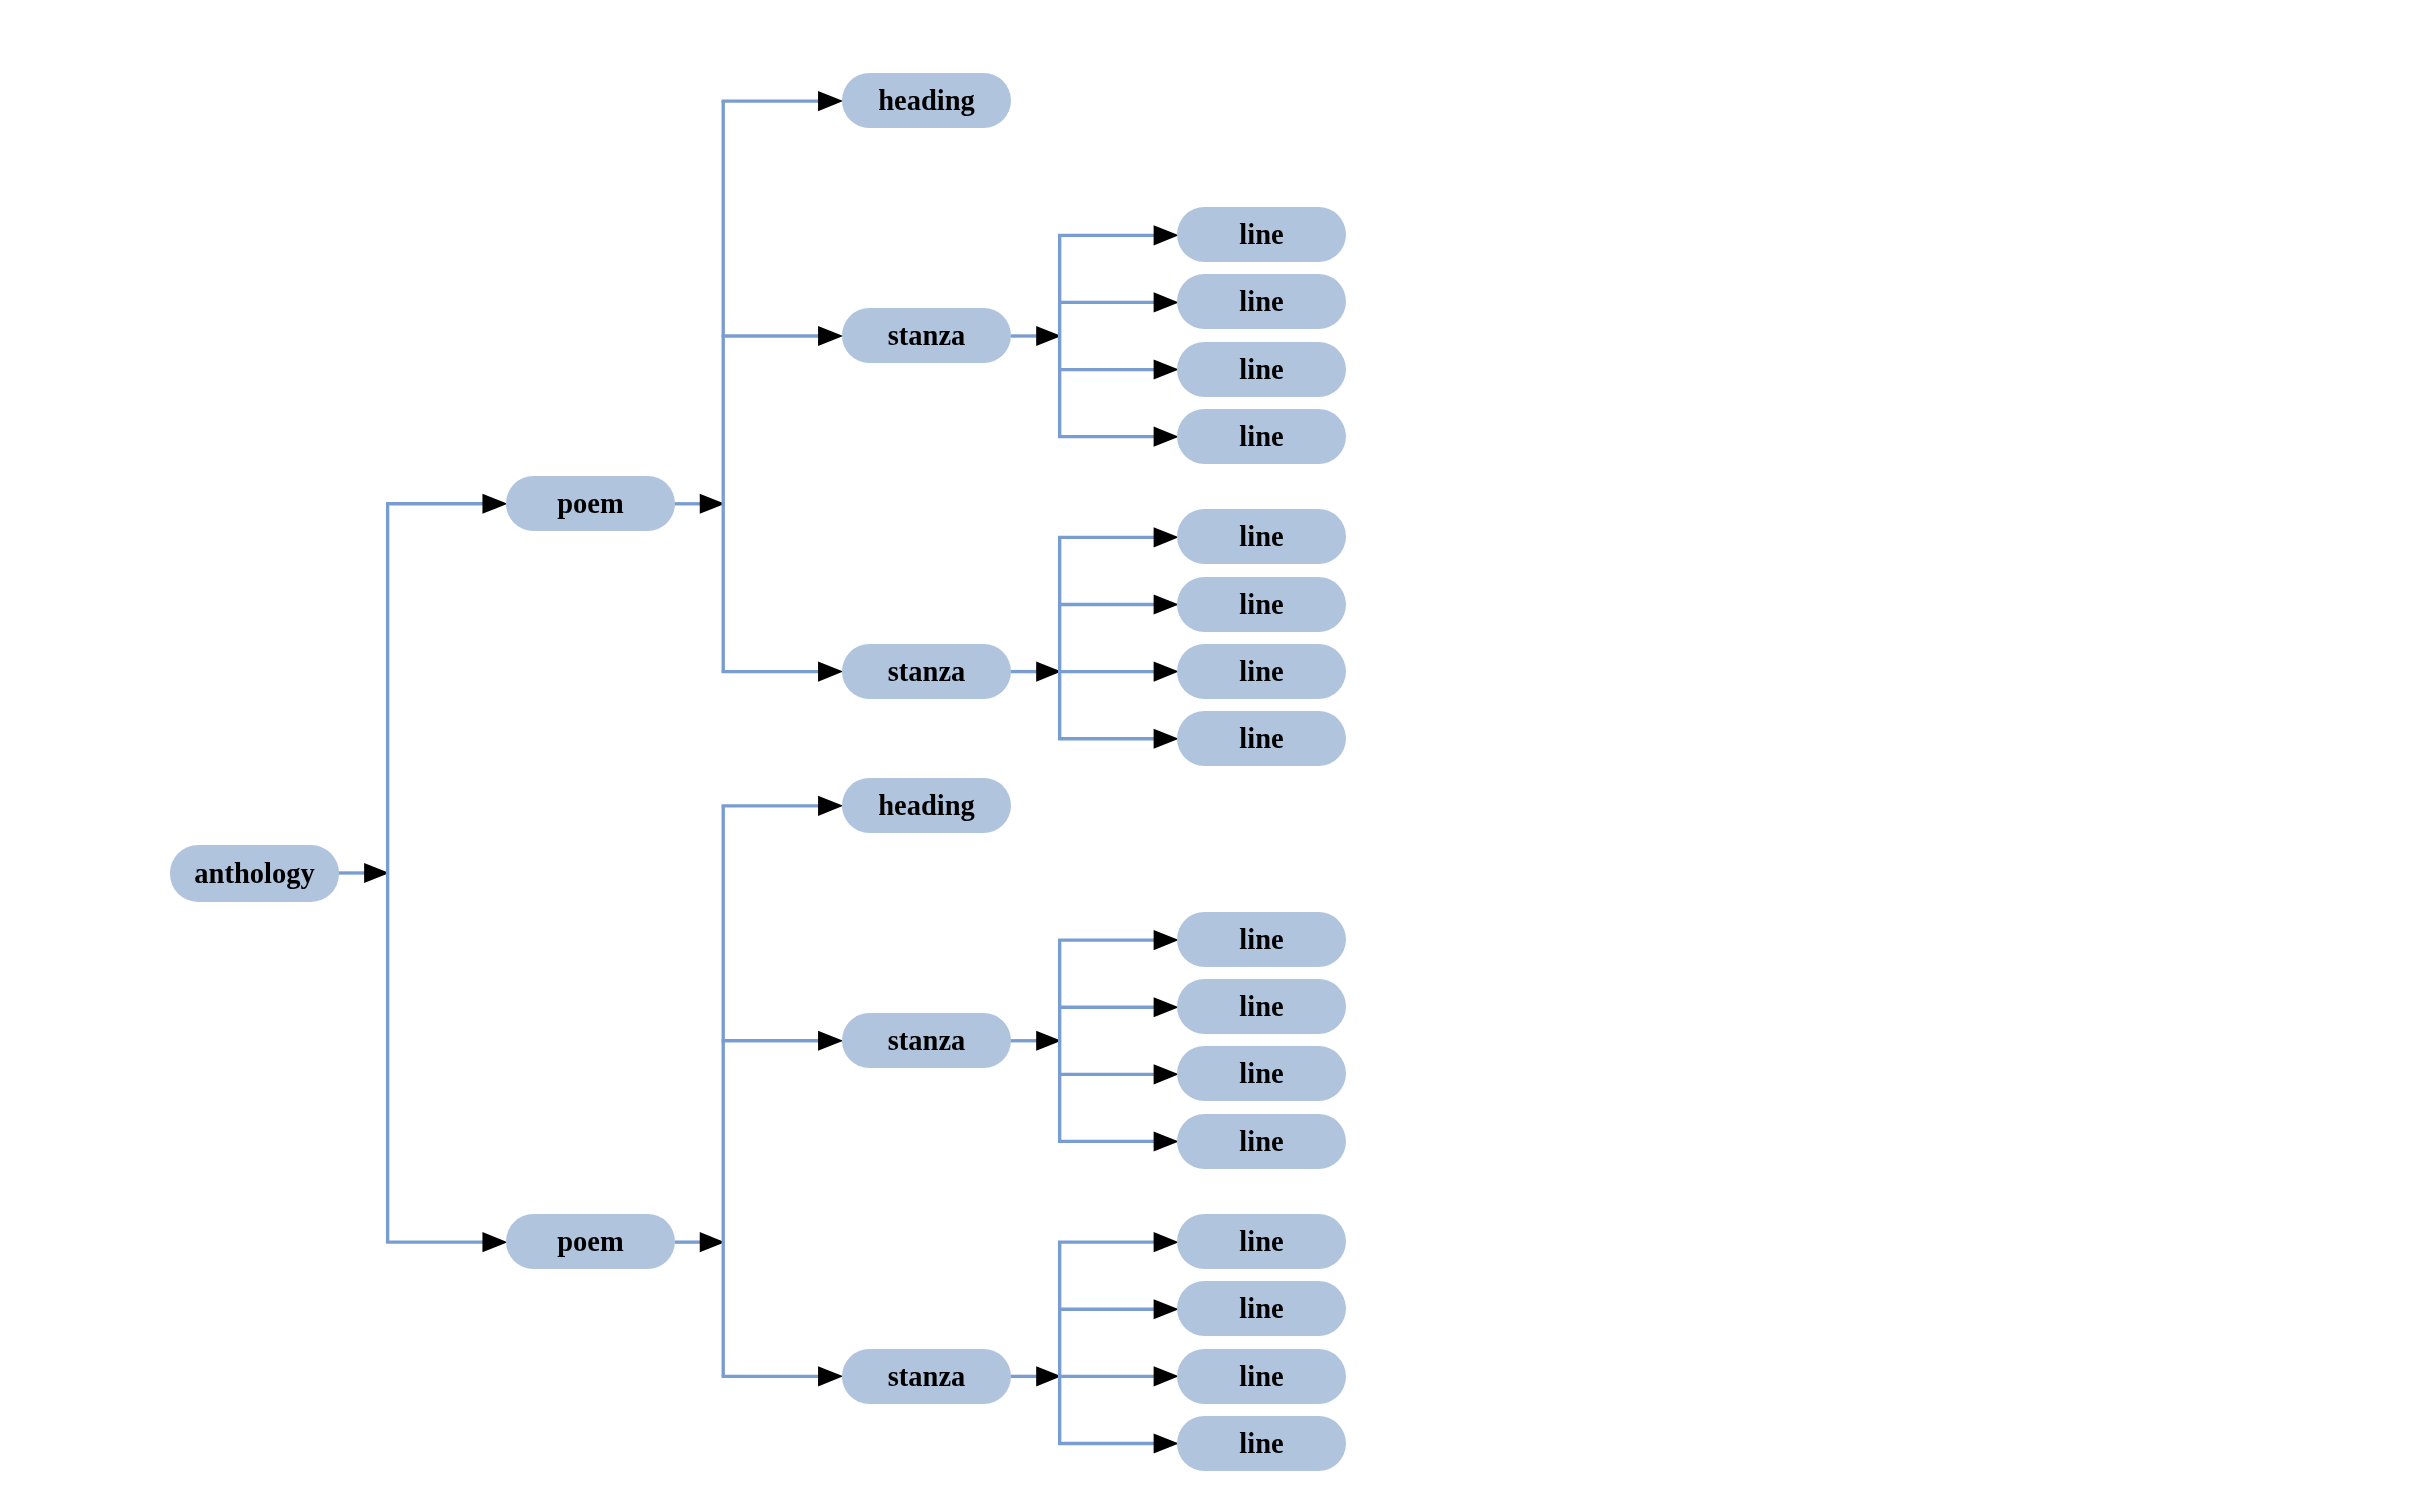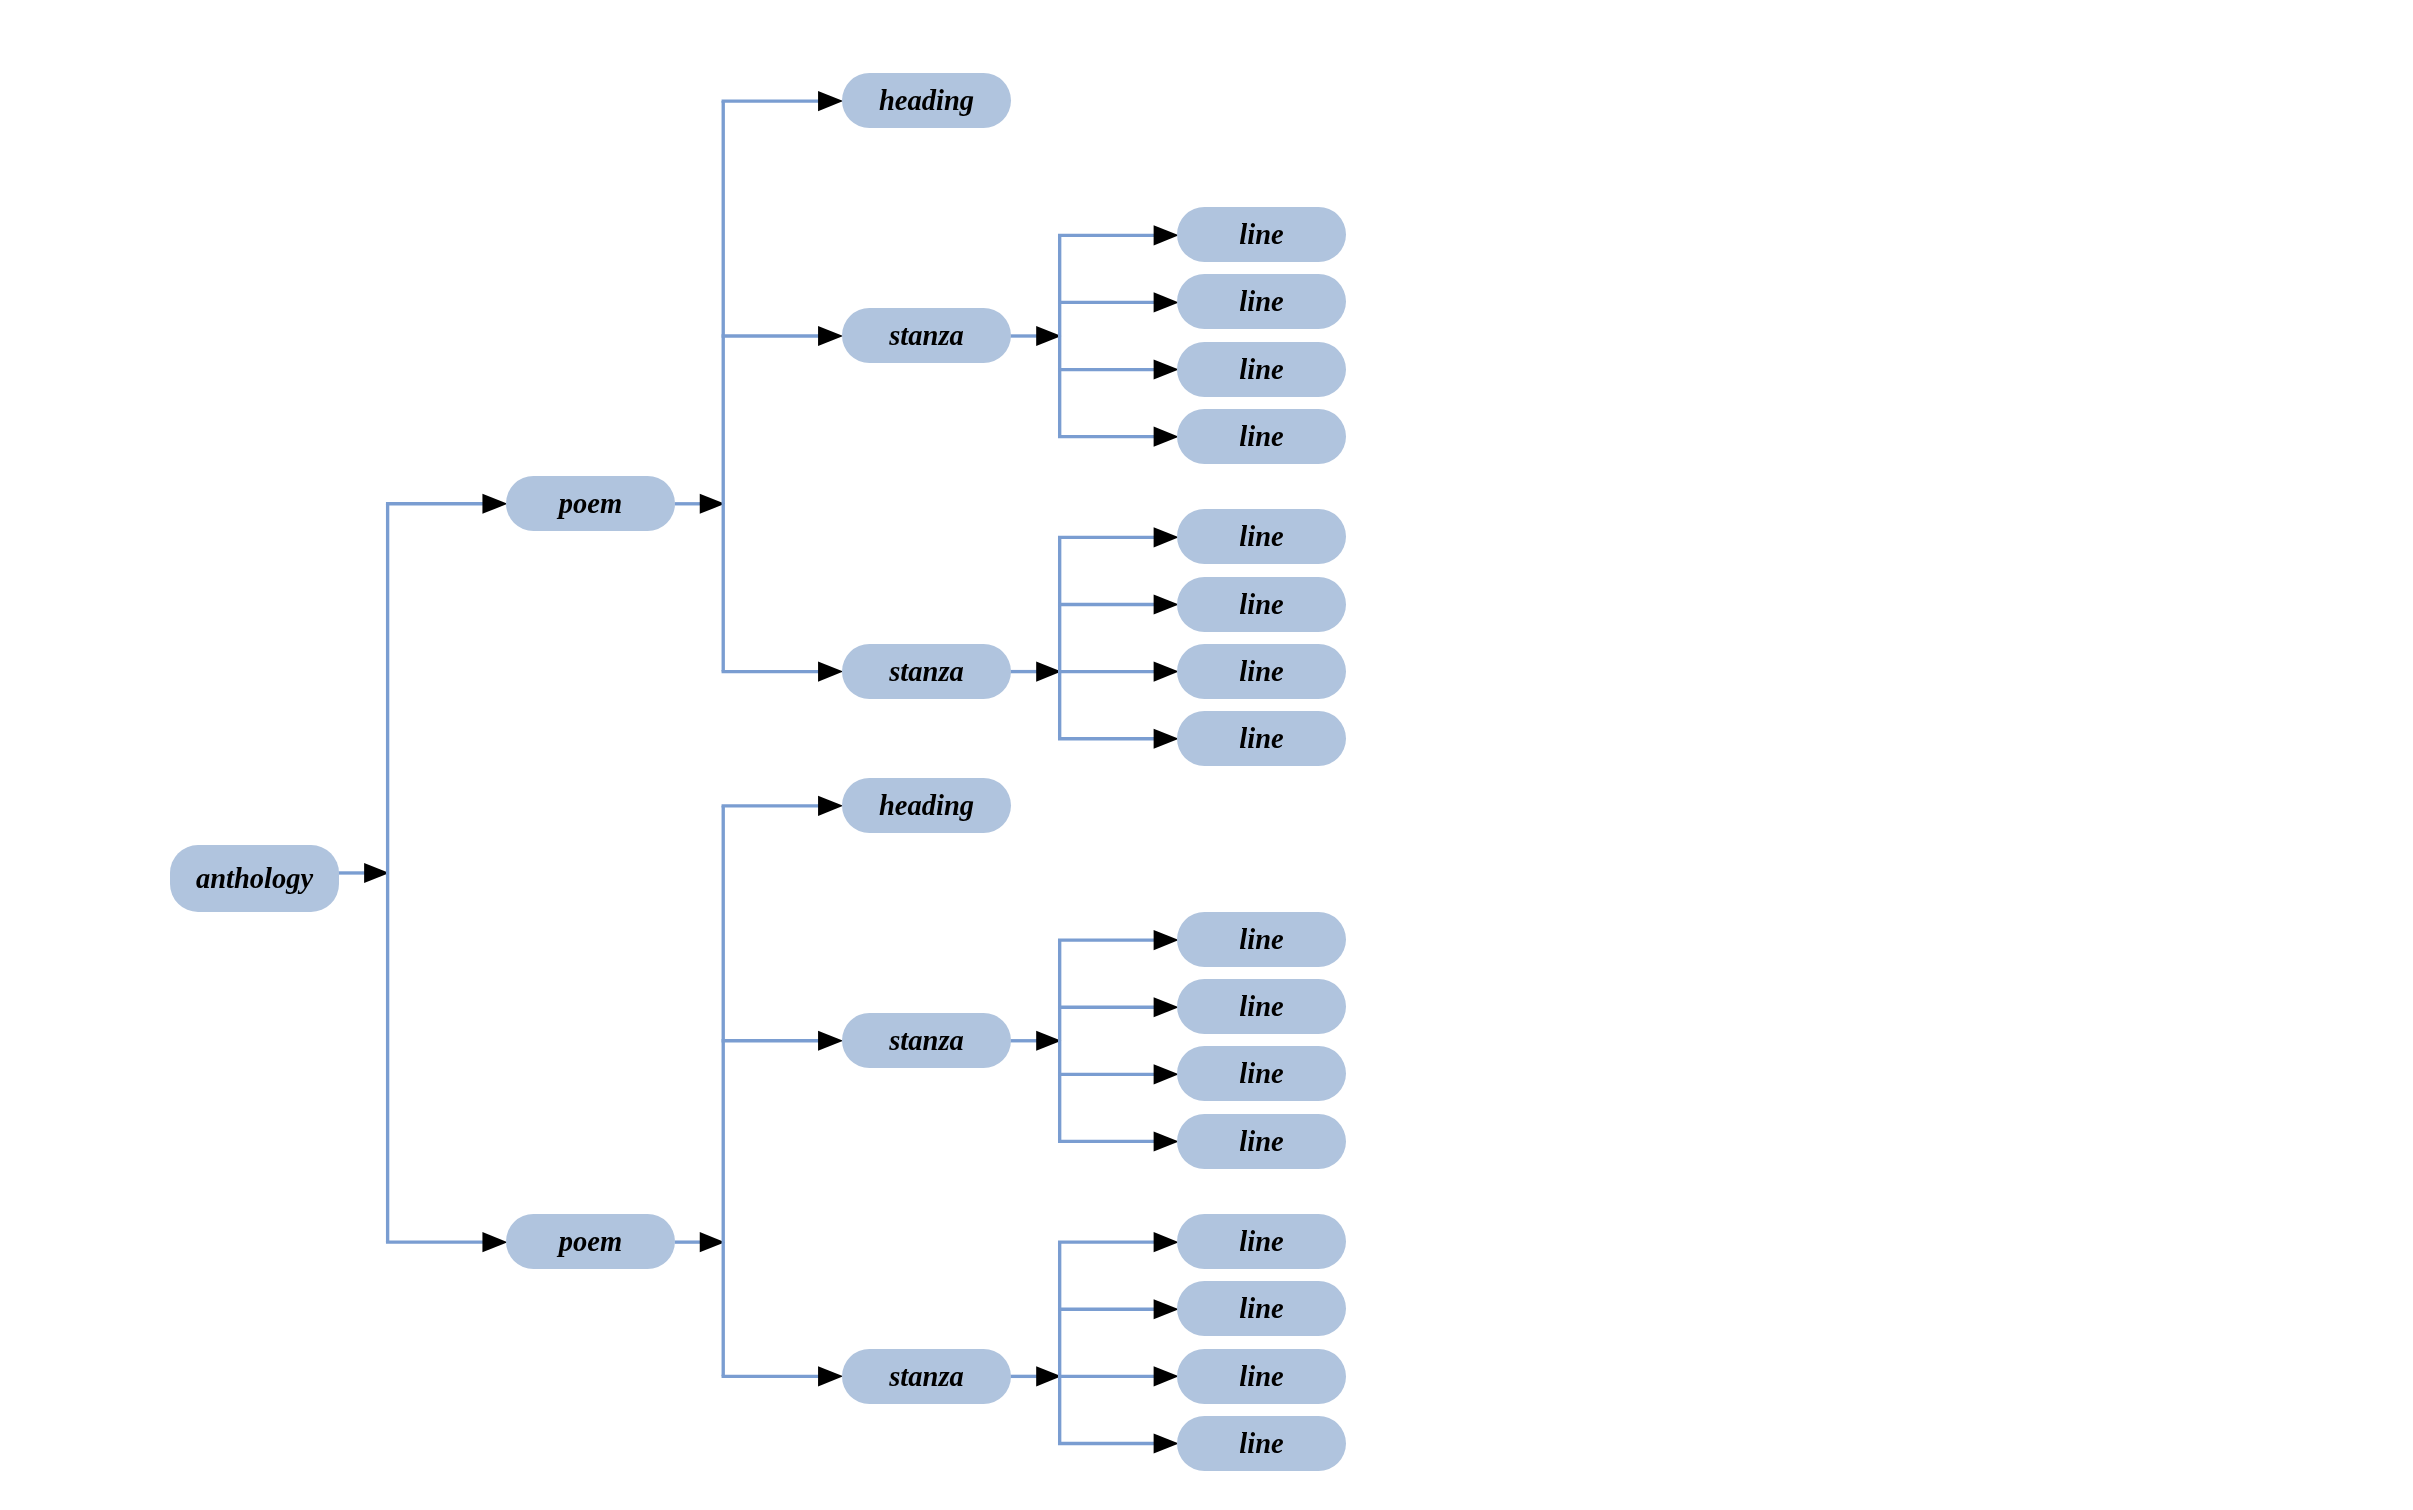--- a/index.html
+++ b/index.html
@@ -28,21 +28,20 @@
     height: 100%;
   }
   .node {
     position: absolute;
     box-sizing: border-box;
     display: flex;
     align-items: center;
     justify-content: center;
     font-weight: bold;
     white-space: nowrap;
-    font-style: italic;
   }
 </style>
 </head>
 <body>
 
 <div id="canvas" style="width: 2413px; height: 1511px; background: rgb(255, 255, 255);">
   <svg id="edges" width="2413" height="1511" viewBox="0 0 2876 1800">
       <line x1="403" y1="1040" x2="436" y2="1040" stroke="#7a9dd1" stroke-width="4"></line>
       <polygon points="464,1040 434,1028 434,1052" fill="#000000"></polygon>
       <line x1="462" y1="600" x2="462" y2="1480" stroke="#7a9dd1" stroke-width="4"></line>
@@ -107,21 +106,21 @@
       <line x1="1261" y1="1480" x2="1377" y2="1480" stroke="#7a9dd1" stroke-width="4"></line>
       <polygon points="1405,1480 1375,1468 1375,1492" fill="#000000"></polygon>
       <line x1="1261" y1="1560" x2="1377" y2="1560" stroke="#7a9dd1" stroke-width="4"></line>
       <polygon points="1405,1560 1375,1548 1375,1572" fill="#000000"></polygon>
       <line x1="1261" y1="1640" x2="1377" y2="1640" stroke="#7a9dd1" stroke-width="4"></line>
       <polygon points="1405,1640 1375,1628 1375,1652" fill="#000000"></polygon>
       <line x1="1261" y1="1720" x2="1377" y2="1720" stroke="#7a9dd1" stroke-width="4"></line>
       <polygon points="1405,1720 1375,1708 1375,1732" fill="#000000"></polygon>
     </svg>
   <div id="nodes">
-      <div class="node" style="left: 170px; top: 845px; width: 169px; height: 67px; border-radius: 28px; background: rgb(176, 196, 222); color: rgb(0, 0, 0); font-size: 28.5px;">anthology</div>
+      <div class="node" style="left: 170px; top: 845px; width: 169px; height: 57px; border-radius: 28px; background: rgb(176, 196, 222); color: rgb(0, 0, 0); font-size: 28.5px;">anthology</div>
       <div class="node" style="left: 506px; top: 476px; width: 169px; height: 55px; border-radius: 28px; background: rgb(176, 196, 222); color: rgb(0, 0, 0); font-size: 28.5px;">poem</div>
       <div class="node" style="left: 842px; top: 73px; width: 169px; height: 55px; border-radius: 28px; background: rgb(176, 196, 222); color: rgb(0, 0, 0); font-size: 28.5px;">heading</div>
       <div class="node" style="left: 842px; top: 308px; width: 169px; height: 55px; border-radius: 28px; background: rgb(176, 196, 222); color: rgb(0, 0, 0); font-size: 28.5px;">stanza</div>
       <div class="node" style="left: 1177px; top: 207px; width: 169px; height: 55px; border-radius: 28px; background: rgb(176, 196, 222); color: rgb(0, 0, 0); font-size: 28.5px;">line</div>
       <div class="node" style="left: 1177px; top: 274px; width: 169px; height: 55px; border-radius: 28px; background: rgb(176, 196, 222); color: rgb(0, 0, 0); font-size: 28.5px;">line</div>
       <div class="node" style="left: 1177px; top: 342px; width: 169px; height: 55px; border-radius: 28px; background: rgb(176, 196, 222); color: rgb(0, 0, 0); font-size: 28.5px;">line</div>
       <div class="node" style="left: 1177px; top: 409px; width: 169px; height: 55px; border-radius: 28px; background: rgb(176, 196, 222); color: rgb(0, 0, 0); font-size: 28.5px;">line</div>
       <div class="node" style="left: 842px; top: 644px; width: 169px; height: 55px; border-radius: 28px; background: rgb(176, 196, 222); color: rgb(0, 0, 0); font-size: 28.5px;">stanza</div>
       <div class="node" style="left: 1177px; top: 509px; width: 169px; height: 55px; border-radius: 28px; background: rgb(176, 196, 222); color: rgb(0, 0, 0); font-size: 28.5px;">line</div>
       <div class="node" style="left: 1177px; top: 577px; width: 169px; height: 55px; border-radius: 28px; background: rgb(176, 196, 222); color: rgb(0, 0, 0); font-size: 28.5px;">line</div>

